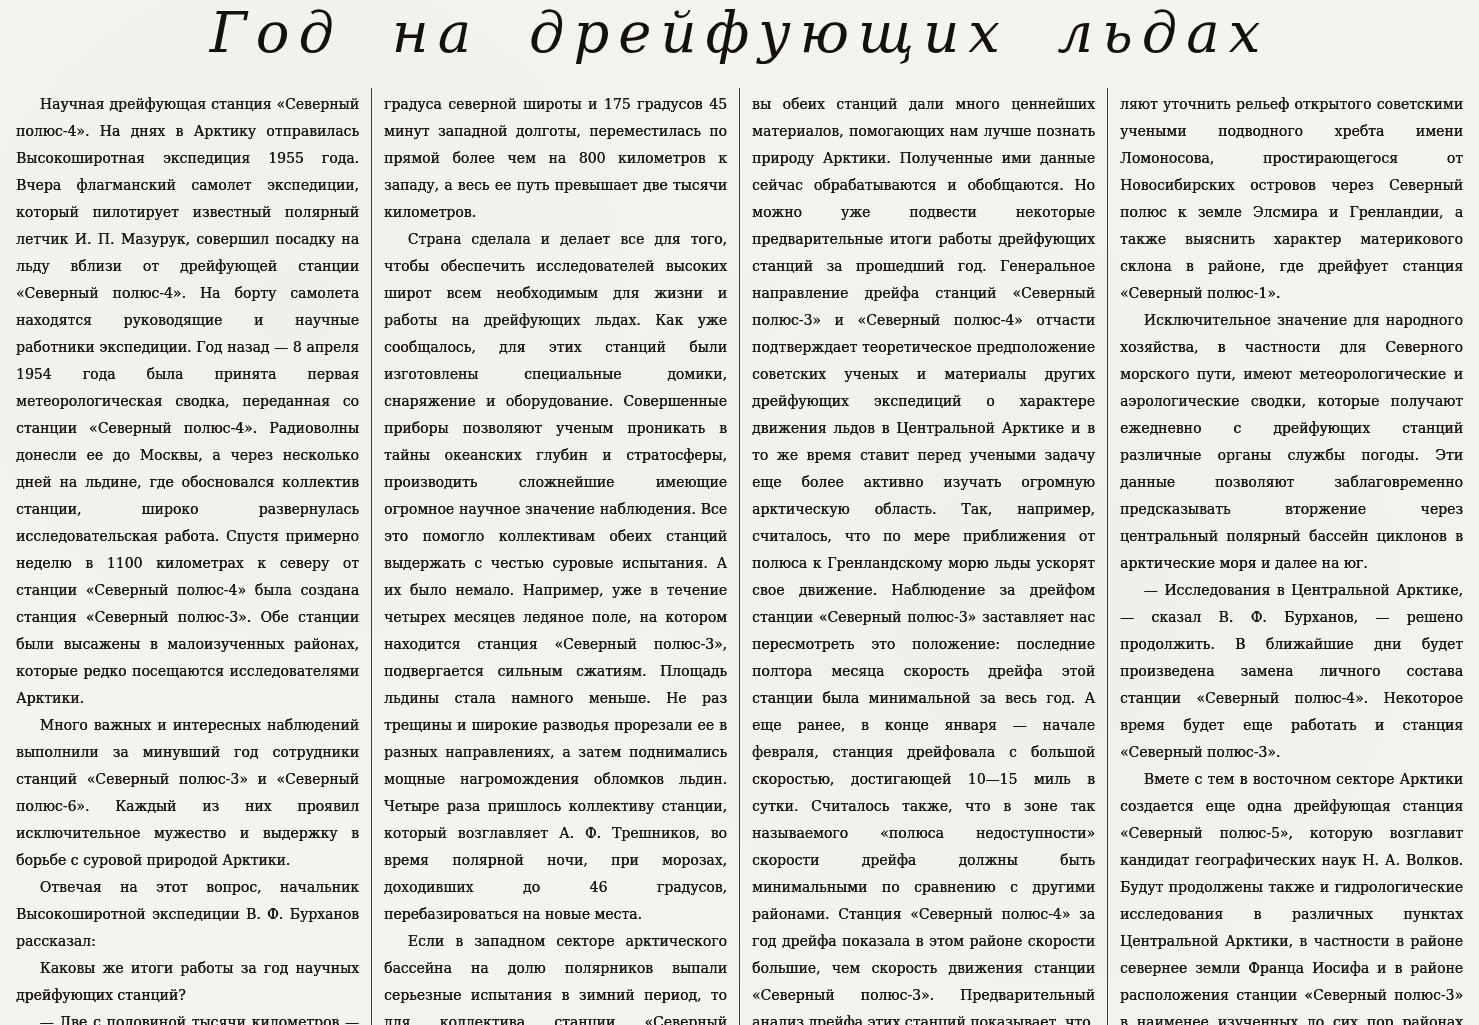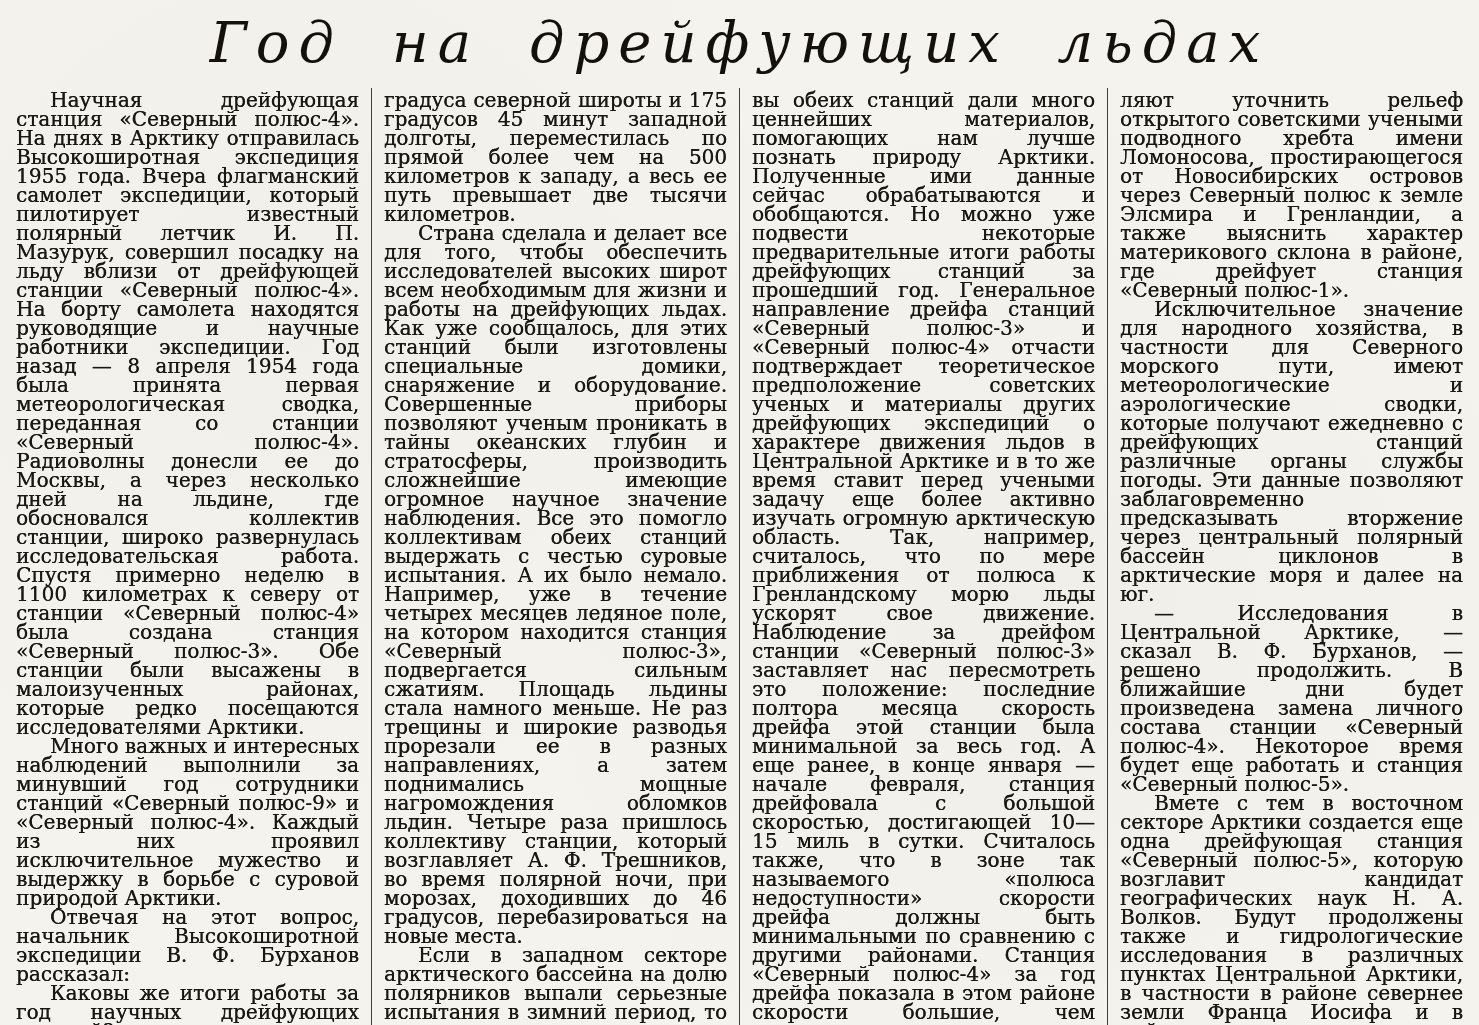--- a/index.html
+++ b/index.html
@@ -13,21 +13,21 @@
   .page {
     width: 1479px; height: 1025px;
     box-sizing: border-box;
     background:
       radial-gradient(circle at 20% 30%, rgba(0,0,0,0.015), transparent 40%),
       radial-gradient(circle at 70% 60%, rgba(0,0,0,0.02), transparent 45%),
       #f5f3ed;
   }
   .headline-band {
     height: 88px;
-    display: flex; align-items: center; justify-content: center;
+    display: flex; align-items: flex-start; justify-content: center;
   }
   .headline-band h1 {
     margin: 0 0 4px 0;
     font-style: italic;
     font-weight: normal;
     font-size: 56px;
     letter-spacing: 9px;
     word-spacing: 22px;
     white-space: nowrap;
     color: #14110d;
@@ -36,52 +36,52 @@
     display: flex;
     height: 937px;
     overflow: hidden;
     padding: 0 4px;
     box-sizing: border-box;
   }
   .col {
     flex: 1 1 0;
     box-sizing: border-box;
     padding: 3px 12px 16px 12px;
-    font-size: 20px;
-    line-height: 19px;
+    font-size: 14px;
+    line-height: 27px;
     text-align: justify;
     text-shadow: 0.3px 0 0 currentColor;
   }
   .col + .col { border-left: 1.5px solid #43403a; }
   p.para { margin: 0; text-indent: 1.7em; }
   p.para.noindent { text-indent: 0; }
 </style>
 </head>
 <body>
 
 <div class="page">
   <div class="headline-band">
     <h1>Год на дрейфующих льдах</h1>
   </div>
   <div class="columns">
     <div class="col">
         <p class="para">Научная дрейфующая станция «Северный полюс-4». На днях в Арктику отправилась Высокоширотная экспедиция 1955 года. Вчера флагманский самолет экспедиции, который пилотирует известный полярный летчик И. П. Мазурук, совершил посадку на льду вблизи от дрейфующей станции «Северный полюс-4». На борту самолета находятся руководящие и научные работники экспедиции. Год назад — 8 апреля 1954 года была принята первая метеорологическая сводка, переданная со станции «Северный полюс-4». Радиоволны донесли ее до Москвы, а через несколько дней на льдине, где обосновался коллектив станции, широко развернулась исследовательская работа. Спустя примерно неделю в 1100 километрах к северу от станции «Северный полюс-4» была создана станция «Северный полюс-3». Обе станции были высажены в малоизученных районах, которые редко посещаются исследователями Арктики.</p>
-        <p class="para">Много важных и интересных наблюдений выполнили за минувший год сотрудники станций «Северный полюс-9» и «Северный полюс-4». Каждый из них проявил исключительное мужество и выдержку в борьбе с суровой природой Арктики.</p>
+        <p class="para">Много важных и интересных наблюдений выполнили за минувший год сотрудники станций «Северный полюс-3» и «Северный полюс-6». Каждый из них проявил исключительное мужество и выдержку в борьбе с суровой природой Арктики.</p>
         <p class="para">Отвечая на этот вопрос, начальник Высокоширотной экспедиции В. Ф. Бурханов рассказал:</p>
         <p class="para">Каковы же итоги работы за год научных дрейфующих станций?</p>
         <p class="para">— Две с половиной тысячи километров — большой извилистый путь прошла льдина, на которой расположена станция «Северный полюс-4». Она сейчас находится на 80 градусе 28 минуте северной широты и на 175 градусе 54 минуте западной долготы. Если же считать по прямой, то место высадки станции отстоит от этого пункта примерно на 520 километров.</p>
       </div>
     <div class="col">
-        <p class="para noindent">градуса северной широты и 175 градусов 45 минут западной долготы, переместилась по прямой более чем на 500 километров к западу, а весь ее путь превышает две тысячи километров.</p>
+        <p class="para noindent">градуса северной широты и 175 градусов 45 минут западной долготы, переместилась по прямой более чем на 800 километров к западу, а весь ее путь превышает две тысячи километров.</p>
         <p class="para">Страна сделала и делает все для того, чтобы обеспечить исследователей высоких широт всем необходимым для жизни и работы на дрейфующих льдах. Как уже сообщалось, для этих станций были изготовлены специальные домики, снаряжение и оборудование. Совершенные приборы позволяют ученым проникать в тайны океанских глубин и стратосферы, производить сложнейшие имеющие огромное научное значение наблюдения. Все это помогло коллективам обеих станций выдержать с честью суровые испытания. А их было немало. Например, уже в течение четырех месяцев ледяное поле, на котором находится станция «Северный полюс-3», подвергается сильным сжатиям. Площадь льдины стала намного меньше. Не раз трещины и широкие разводья прорезали ее в разных направлениях, а затем поднимались мощные нагромождения обломков льдин. Четыре раза пришлось коллективу станции, который возглавляет А. Ф. Трешников, во время полярной ночи, при морозах, доходивших до 46 градусов, перебазироваться на новые места.</p>
         <p class="para">Если в западном секторе арктического бассейна на долю полярников выпали серьезные испытания в зимний период, то для коллектива станции «Северный полюс-4», начальником которой является Е. И. Толстиков, не менее напряженным оказалось лето прошлого года. Льдина превратилась в настоящий плавающий остров, о края которого разбивались волны Северного ледовитого океана. И разломайся в это время льдина — работники станции очутились бы в исключительно тяжелом положении, так как обломки ее быстро разошлись бы по чистой воде.</p>
       </div>
     <div class="col">
         <p class="para noindent">вы обеих станций дали много ценнейших материалов, помогающих нам лучше познать природу Арктики. Полученные ими данные сейчас обрабатываются и обобщаются. Но можно уже подвести некоторые предварительные итоги работы дрейфующих станций за прошедший год. Генеральное направление дрейфа станций «Северный полюс-3» и «Северный полюс-4» отчасти подтверждает теоретическое предположение советских ученых и материалы других дрейфующих экспедиций о характере движения льдов в Центральной Арктике и в то же время ставит перед учеными задачу еще более активно изучать огромную арктическую область. Так, например, считалось, что по мере приближения от полюса к Гренландскому морю льды ускорят свое движение. Наблюдение за дрейфом станции «Северный полюс-3» заставляет нас пересмотреть это положение: последние полтора месяца скорость дрейфа этой станции была минимальной за весь год. А еще ранее, в конце января — начале февраля, станция дрейфовала с большой скоростью, достигающей 10—15 миль в сутки. Считалось также, что в зоне так называемого «полюса недоступности» скорости дрейфа должны быть минимальными по сравнению с другими районами. Станция «Северный полюс-4» за год дрейфа показала в этом районе скорости большие, чем скорость движения станции «Северный полюс-3». Предварительный анализ дрейфа этих станций показывает, что, повидимому, в циркуляции ледяных масс так же, как и в циркуляции атмосферы, наблюдаются значительные колебания как в скорости, так и в направлении. Дальнейшее изучение дрейфа льдов в Северном ледовидом океане — важнейшая задача советских океанологов.</p>
       </div>
     <div class="col">
         <p class="para noindent">ляют уточнить рельеф открытого советскими учеными подводного хребта имени Ломоносова, простирающегося от Новосибирских островов через Северный полюс к земле Элсмира и Гренландии, а также выяснить характер материкового склона в районе, где дрейфует станция «Северный полюс-1».</p>
         <p class="para">Исключительное значение для народного хозяйства, в частности для Северного морского пути, имеют метеорологические и аэрологические сводки, которые получают ежедневно с дрейфующих станций различные органы службы погоды. Эти данные позволяют заблаговременно предсказывать вторжение через центральный полярный бассейн циклонов в арктические моря и далее на юг.</p>
-        <p class="para">— Исследования в Центральной Арктике, — сказал В. Ф. Бурханов, — решено продолжить. В ближайшие дни будет произведена замена личного состава станции «Северный полюс-4». Некоторое время будет еще работать и станция «Северный полюс-5».</p>
+        <p class="para">— Исследования в Центральной Арктике, — сказал В. Ф. Бурханов, — решено продолжить. В ближайшие дни будет произведена замена личного состава станции «Северный полюс-4». Некоторое время будет еще работать и станция «Северный полюс-3».</p>
         <p class="para">Вмете с тем в восточном секторе Арктики создается еще одна дрейфующая станция «Северный полюс-5», которую возглавит кандидат географических наук Н. А. Волков. Будут продолжены также и гидрологические исследования в различных пунктах Центральной Арктики, в частности в районе севернее земли Франца Иосифа и в районе расположения станции «Северный полюс-3» в наименее изученных до сих пор районах центрального полярного бассейна.</p>
       </div>
   </div>
 </div>
 
 </body></html>

